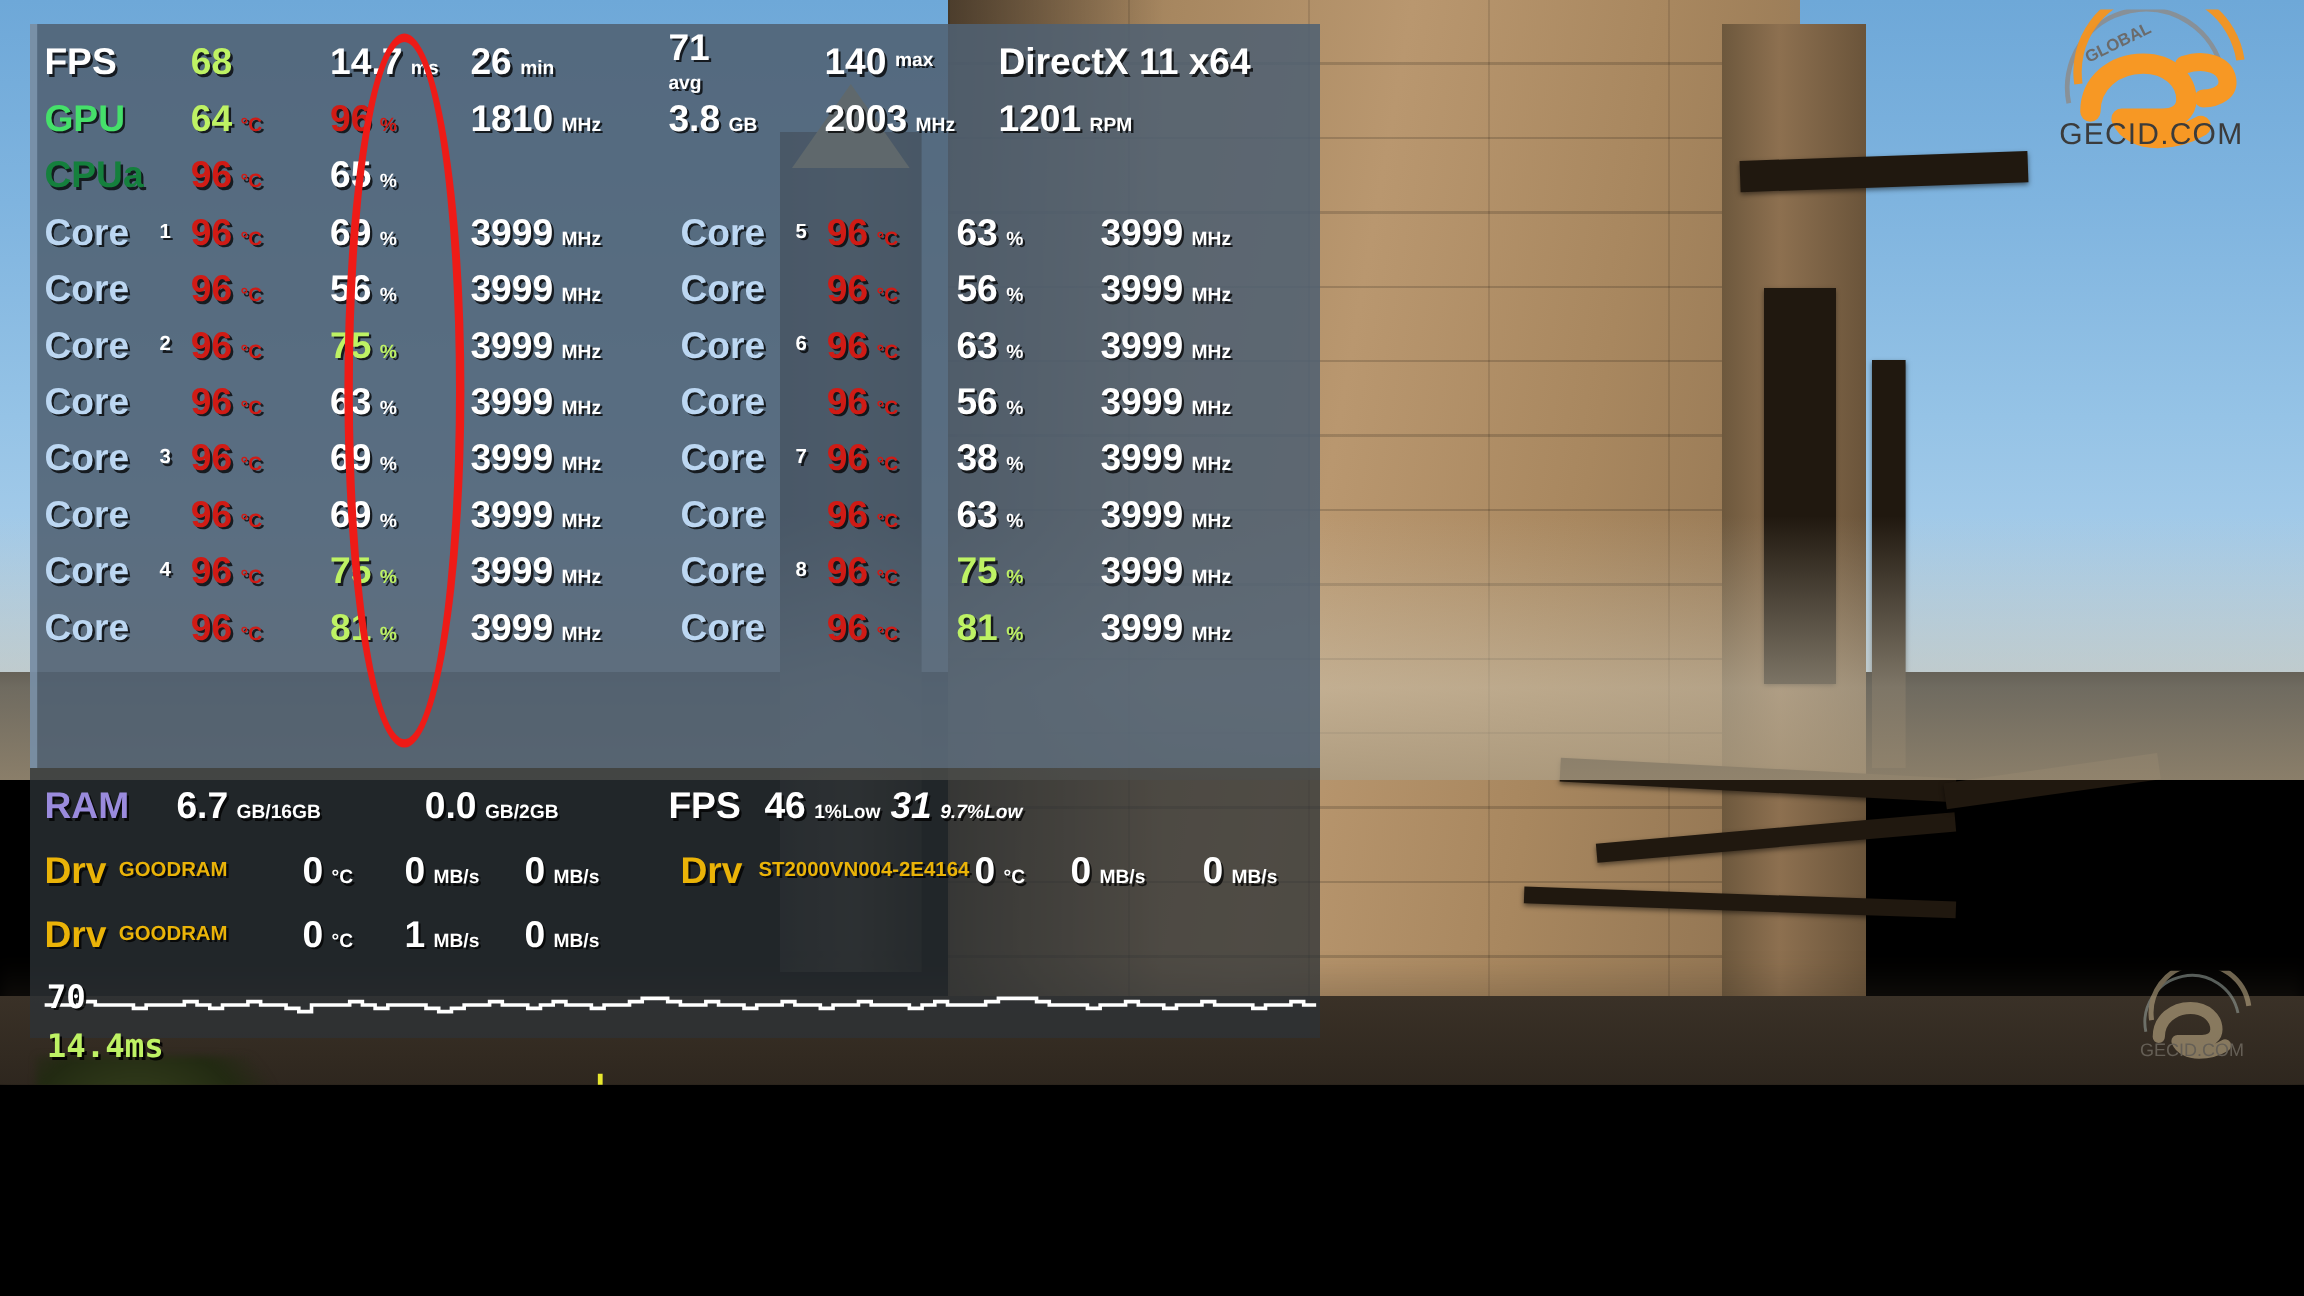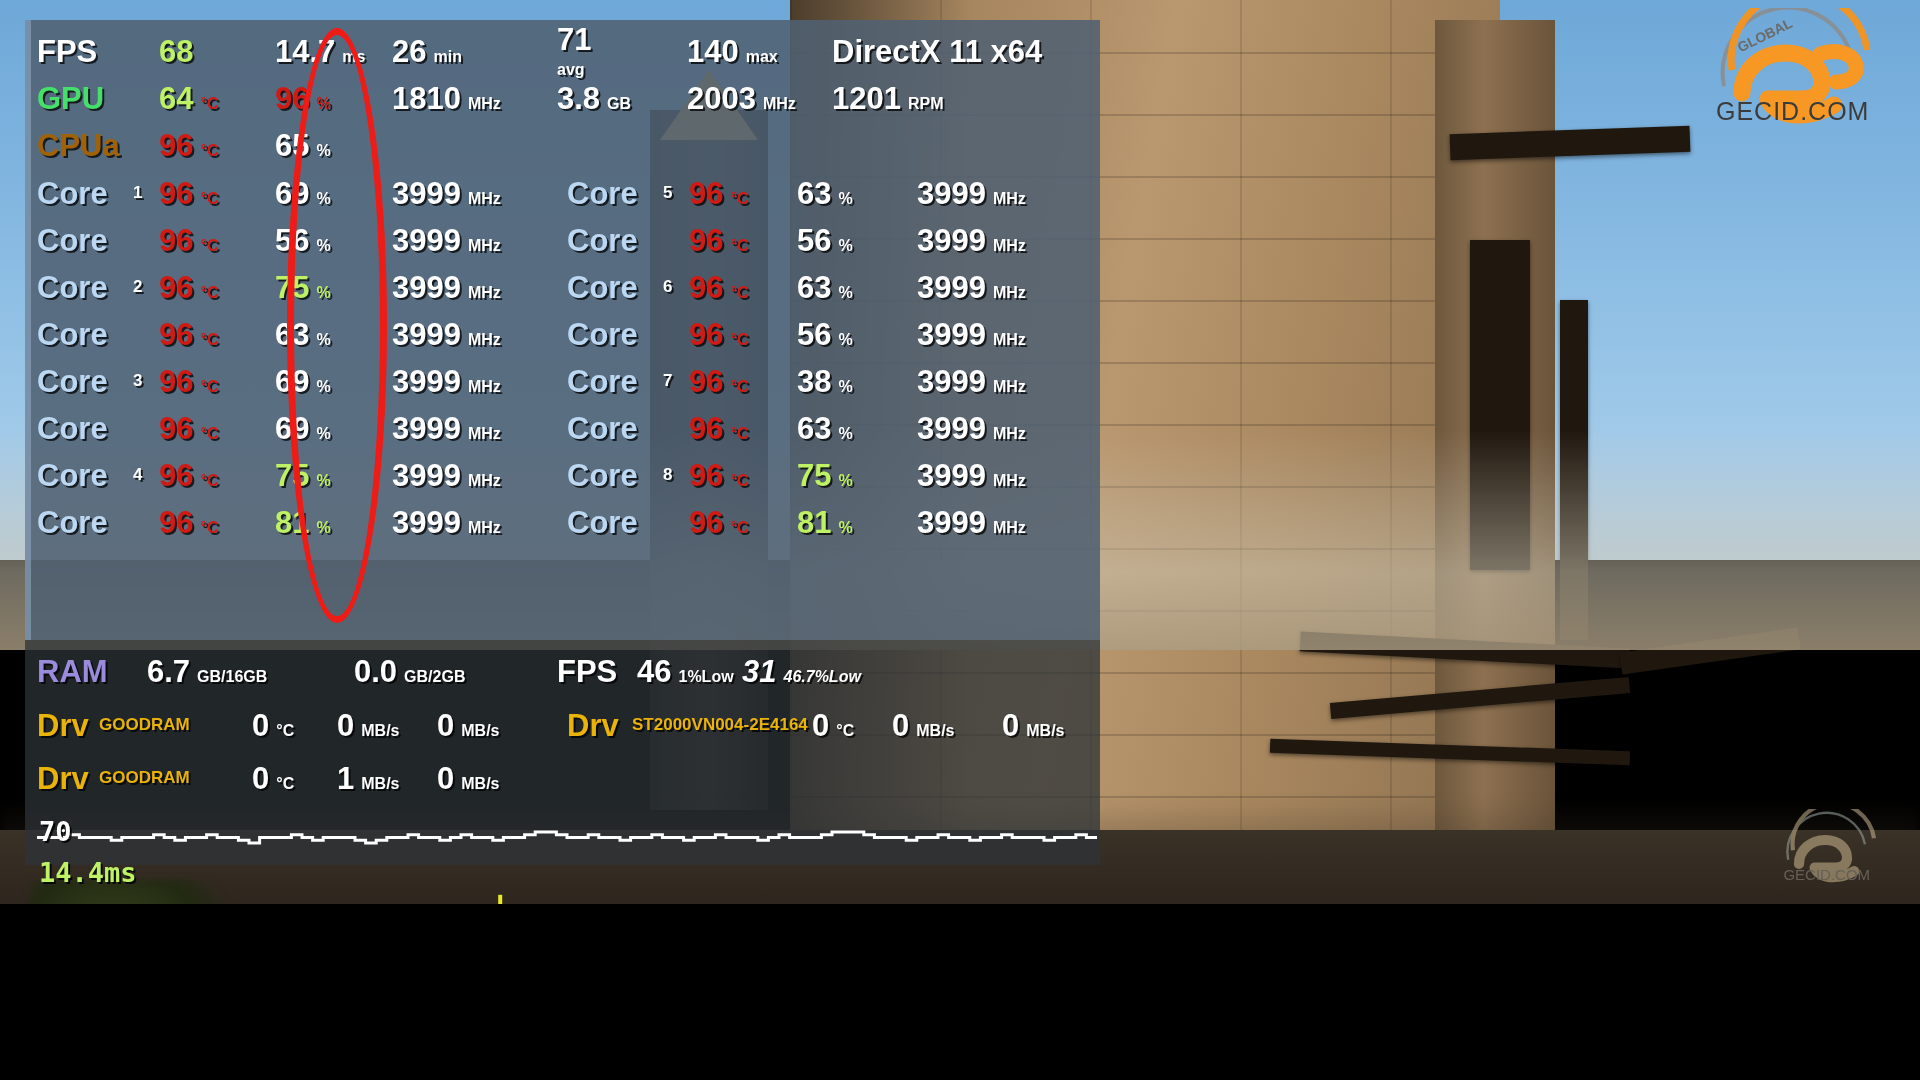--- a/index.html
+++ b/index.html
@@ -139,21 +139,21 @@
   }
   .lbl { font-weight:bold; font-size:31px; }
   .v   { font-weight:bold; font-size:31px; }
   .u   { font-weight:bold; font-size:16px; }
 
   .c-white  { color:#ffffff; }
   .c-yellow { color:#bef264; }
   .c-red    { color:#d01b15; }
   .c-green  { color:#45e06a; }
   .c-ltblue { color:#bcd7f2; }
-  .c-cpublue{ color:#a16207; }
+  .c-cpublue{ color:#15803d; }
   .c-purple { color:#9a8bdd; }
   .c-teal   { color:#eab308; }
 
   
   .col { position:absolute; display:flex; align-items:baseline; gap:7px; }
 
   
   .x-label { left:0px; }
   .x-core-num { left:96px; }
   .x-temp  { left:122px; }
@@ -168,21 +168,21 @@
   .rx-mhz  { left:880px; }
 
   .core-num { font-size:17px; font-weight:bold; color:#ffffff; text-shadow:2px 2px 0 rgba(0,0,0,.75); }
 
   
   .fps-row .f1 { left:0px; }
   .fps-row .f2 { left:122px; }
   .fps-row .f3 { left:238px; }
   .fps-row .f4 { left:355px; }
   .fps-row .f5 { left:520px;flex-direction:column; }
-  .fps-row .f6 { left:650px; }
+  .fps-row .f6 { left:650px;align-items:center; }
   .fps-row .f7 { left:795px; }
 
   .gpu-row .g1 { left:0px; }
   .gpu-row .g2 { left:122px; }
   .gpu-row .g3 { left:238px; }
   .gpu-row .g4 { left:355px; }
   .gpu-row .g5 { left:520px; }
   .gpu-row .g6 { left:650px; }
   .gpu-row .g7 { left:795px; }
 
@@ -640,21 +640,21 @@
         </span>
         <span class="col r4">
             <span class="lbl c-white">FPS</span>
           </span>
         <span class="col r5">
           <span class="v c-white">46</span>
           <span class="u c-white">1%Low</span>
         </span>
         <span class="col r6">
           <span class="v c-white">31</span>
-          <span class="u c-white">46.7%Low</span>
+          <span class="u c-white">9.7%Low</span>
         </span>
       </div>
 
       <div class="row drv-row" style="top:682px;">
         <span class="col d1">
             <span class="lbl c-teal">Drv</span>
           </span>
         <span class="col d2">
             <span class="drvname c-teal">GOODRAM</span>
           </span>

